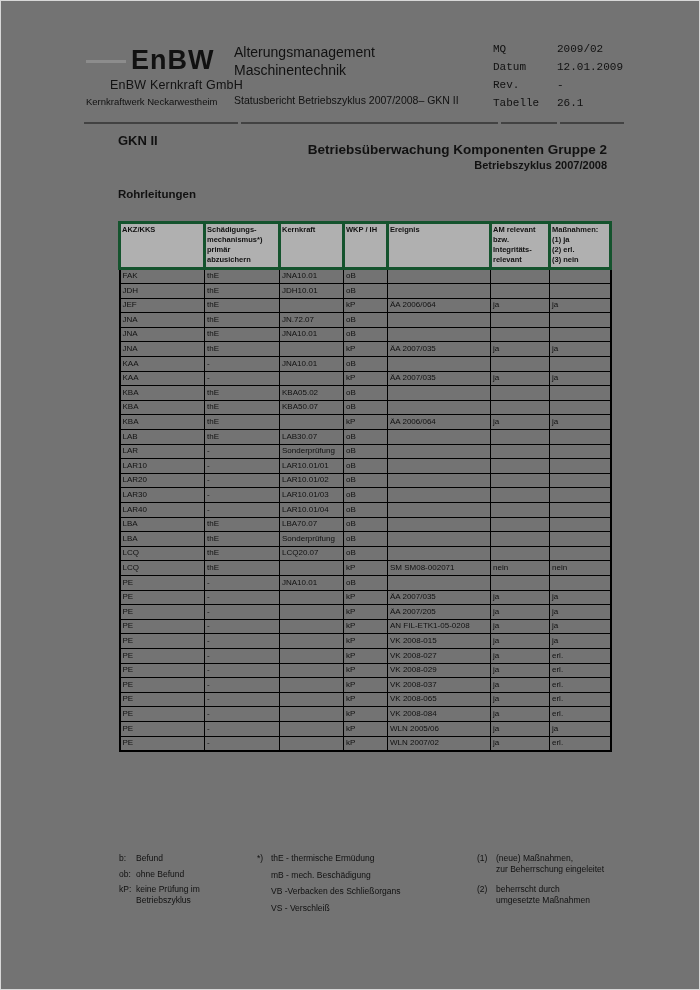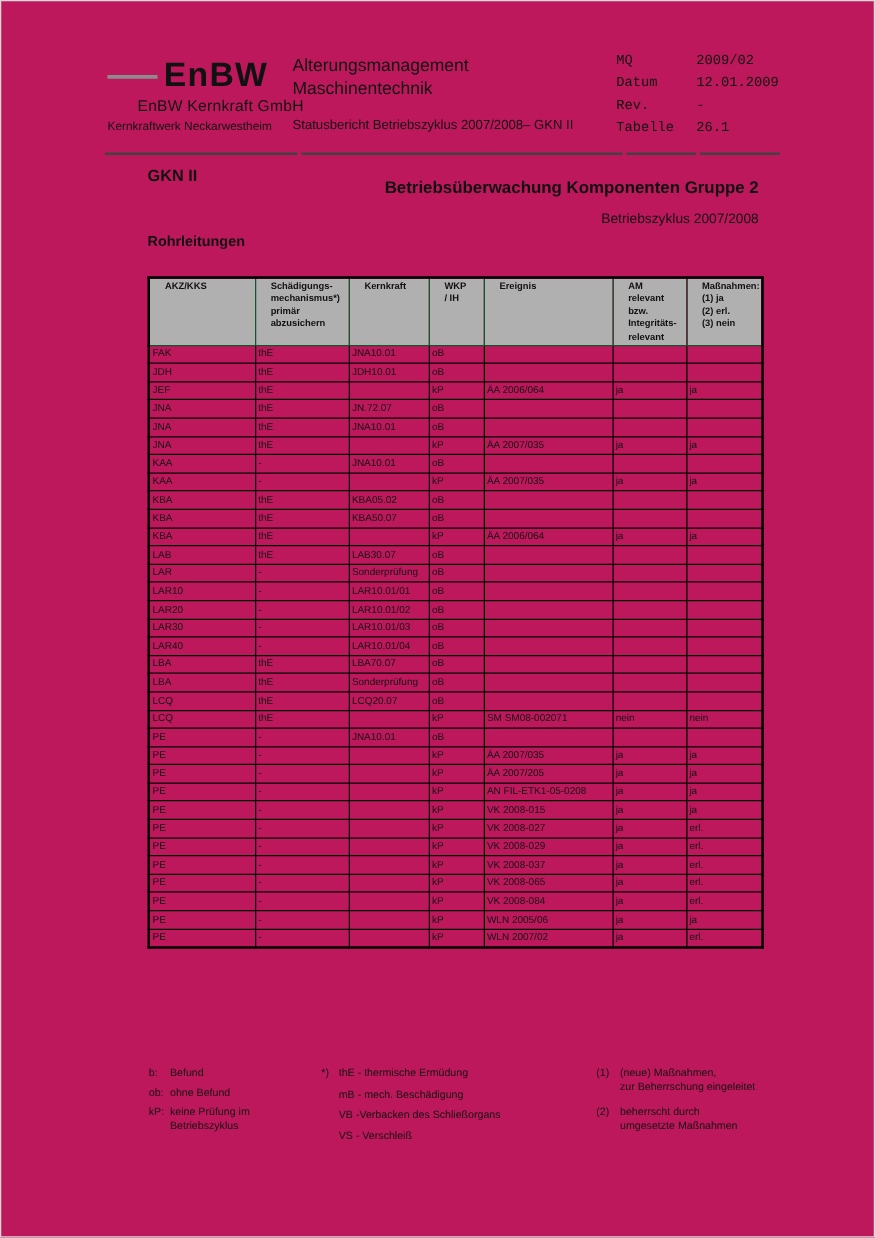--- a/index.html
+++ b/index.html
@@ -1,20 +1,20 @@
 <!DOCTYPE html>
 <html lang="de"><head>
 <meta charset="utf-8">
 <style>
   html,body{margin:0;padding:0;}
   body{background:#e8e8e8;}
   .page{
     position:relative;
     width:700px;height:990px;
-    background:#be185d;
+    background:#737373;
     border:1px solid #d8d8d8;
     box-sizing:border-box;
     font-family:"Liberation Sans", sans-serif;
     color:#111;
     overflow:hidden;
   }
   .abs{position:absolute;}
 
   
   .brand{left:85px;top:46px;}
@@ -32,32 +32,32 @@
   .meta-row{display:flex;height:18px;align-items:flex-start;font-family:Liberation Mono, monospace;}
   .meta-label{width:64px;flex:none;}
 
   .head-rule{left:83px;top:121px;display:flex;gap:3px;}
   .head-rule span{display:block;height:2px;background:#424242;}
   .seg1{width:154px;} .seg2{width:257px;} .seg3{width:56px;} .seg4{width:64px;}
 
   
   .title-left{left:117px;top:132px;font-weight:bold;font-size:13px;}
   .title-main{right:92px;top:141px;font-weight:bold;font-size:13.5px;text-align:center;}
-  .title-sub{right:92px;top:168px;font-weight:normal;font-size:11px;}
+  .title-sub{right:92px;top:158px;font-weight:bold;font-size:11px;}
   .section-label{left:117px;top:187px;font-weight:bold;font-size:11.5px;}
 
   
   .tablewrap{left:117px;top:220px;}
   table.data{border-collapse:collapse;table-layout:fixed;width:491px;border:2px solid #000;}
   table.data th{
     background:#b0b0b0;
     font-size:7.5px;font-weight:bold;
     text-align:left;vertical-align:top;
-    padding:1px 12px;line-height:1.35;
-    border:1px solid #14532d;
+    padding:1px 1px;line-height:1.35;
+    border:3px solid #14532d;
     white-space:pre-line;
     height:40px;overflow:hidden;
   }
   table.data td{
     font-size:8px;
     padding:0 2px;
     border:1px solid #000;
     height:13.6px;line-height:1.05;
     vertical-align:middle;
     white-space:nowrap;overflow:hidden;

